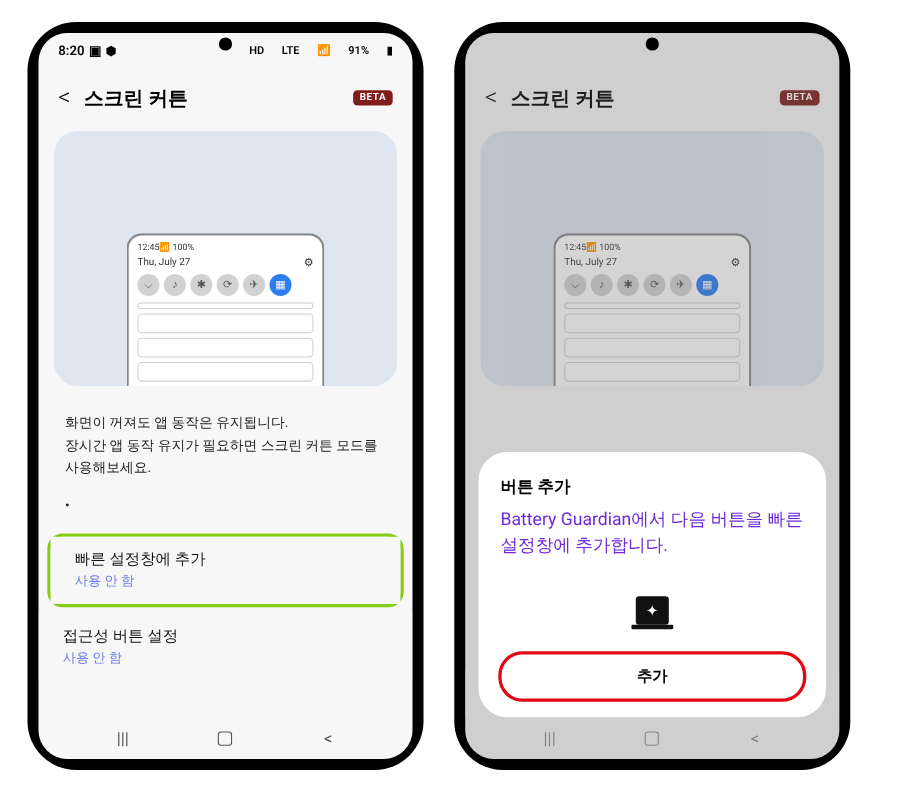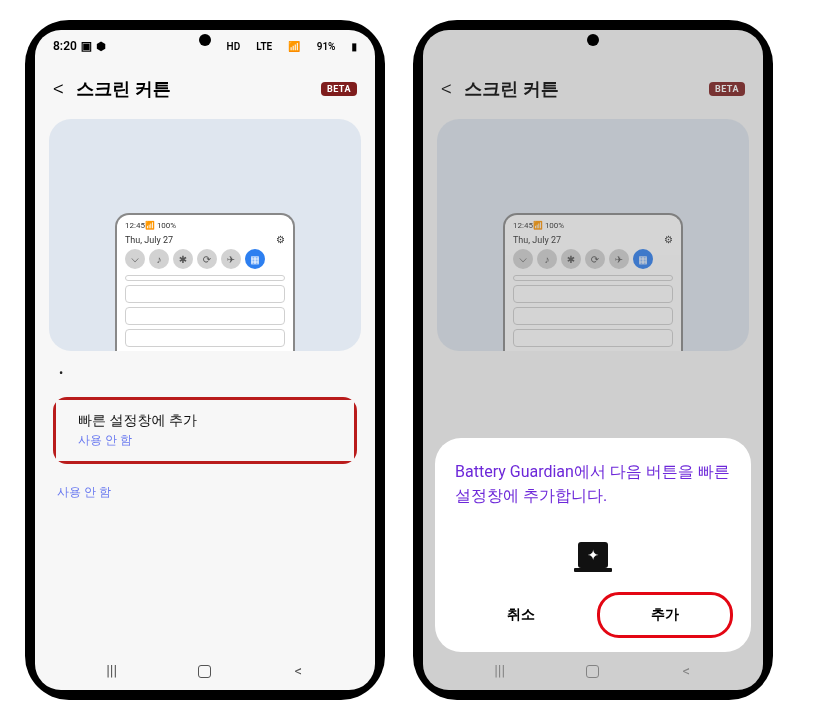--- a/index.html
+++ b/index.html
@@ -32,21 +32,21 @@
     .mock-line { height: 18px; background: #fff; border: 1px solid #d0d0d0; border-radius: 4px; margin-bottom: 4px; }
     .mock-thin { height: 6px; }
 
     .desc-block { padding: 16px 24px 10px; font-size: 12.5px; line-height: 1.65; color: #222; }
     .bullet-block { padding: 4px 24px 14px; font-size: 12.5px; line-height: 1.6; color: #222; display: flex; gap: 6px; }
 
     .setting-row { padding: 12px 22px; background: #f7f7f7; cursor: pointer; }
     .setting-title { font-size: 14px; color: #111; }
     .setting-sub { font-size: 12px; color: #6a7af0; margin-top: 2px; }
 
-    .highlight-ring { border: 3px solid #b91c1c; border-radius: 14px; margin: 0 18px; }
+    .highlight-ring { border: 3px solid #84cc16; border-radius: 14px; margin: 0 8px; }
 
     .nav-bar { height: 38px; display: flex; justify-content: space-around; align-items: center; padding: 0 30px; }
     .nav-btn { color: #555; font-size: 15px; cursor: pointer; display:flex; align-items:center; justify-content:center; width:40px; }
     .nav-sq { width: 13px; height: 13px; border: 1.5px solid #555; border-radius: 3px; }
 
     
     .dim-overlay { position: absolute; inset: 0; background: rgba(0,0,0,0.16); z-index: 50; pointer-events: none; }
     .dialog-sheet { position: absolute; bottom: 38px; left: 12px; right: 12px; background: #fff; border-radius: 26px; padding: 22px 20px 16px; z-index: 60; }
     .dlg-title { font-size: 15px; font-weight: 700; margin-bottom: 8px; }
     .dlg-body { font-size: 16px; color: #6d28d9; line-height: 1.5; margin-bottom: 34px; }
@@ -107,32 +107,35 @@
             <div class="mock-tog">✈</div>
             <div class="mock-tog active">▦</div>
           </div>
           <div class="mock-line mock-thin"></div>
           <div class="mock-line"></div>
           <div class="mock-line"></div>
           <div class="mock-line"></div>
         </div>
       </div>
 
+      <div class="desc-block" style="white-space:pre-line">화면이 꺼져도 앱 동작은 유지됩니다.
+장시간 앱 동작 유지가 필요하면 스크린 커튼 모드를 사용해보세요.</div>
       <div class="bullet-block">
         <span>•</span>
       </div>
 
       <div class="highlight-ring">
         <div class="setting-row">
           <div class="setting-title">빠른 설정창에 추가</div>
           <div class="setting-sub">사용 안 함</div>
         </div>
       </div>
 
       <div class="setting-row" style="margin-top:6px">
+        <div class="setting-title">접근성 버튼 설정</div>
         <div class="setting-sub">사용 안 함</div>
       </div>
     </div>
 
     <div class="nav-bar">
       <span class="nav-btn">|||</span>
       <span class="nav-btn">
           <span class="nav-sq"></span>
         </span>
       <span class="nav-btn">&lt;</span>
@@ -182,26 +185,26 @@
       </div>
       <div style="flex:1"></div>
       <div class="setting-row" style="opacity:0.75">
         <div class="setting-sub">사용 안 함</div>
       </div>
     </div>
 
     <div class="dim-overlay"></div>
 
     <div class="dialog-sheet">
+      <div class="dlg-title">버튼 추가</div>
       <div class="dlg-body">Battery Guardian에서 다음 버튼을 빠른 설정창에 추가합니다.</div>
       <div class="dlg-icon-wrap">
         <div class="dlg-icon">✦</div>
       </div>
       <div class="dlg-actions">
-        <div class="dlg-btn">취소</div>
         <div class="dlg-btn confirm">
           <span>추가</span>
           <span class="ring"></span>
         </div>
       </div>
     </div>
 
     <div class="nav-bar" style="opacity:0.55">
       <span class="nav-btn">|||</span>
       <span class="nav-btn">

